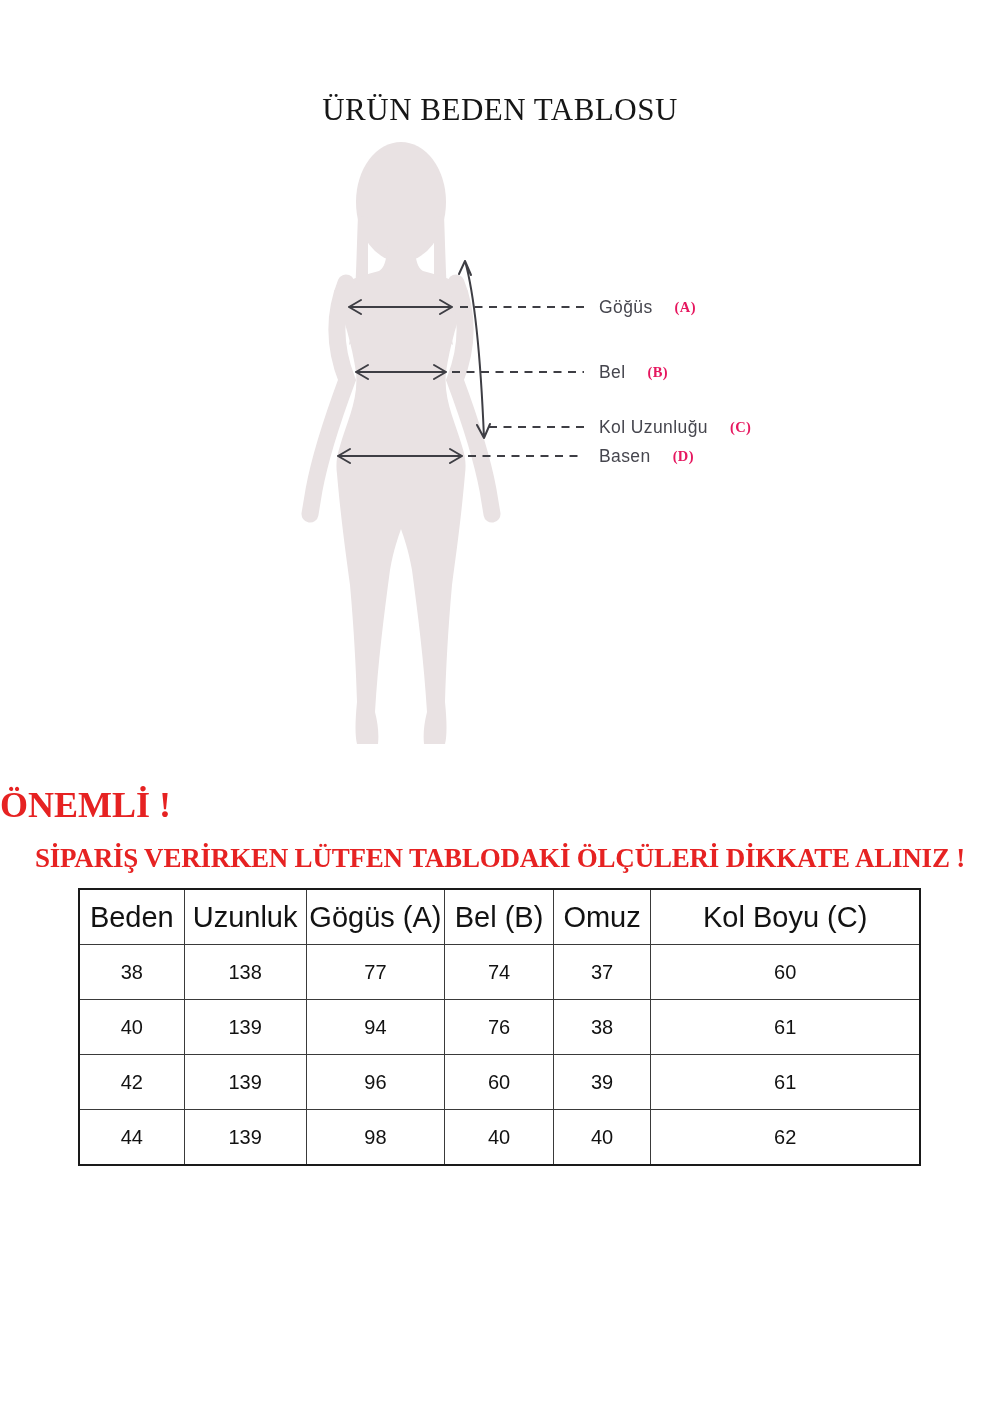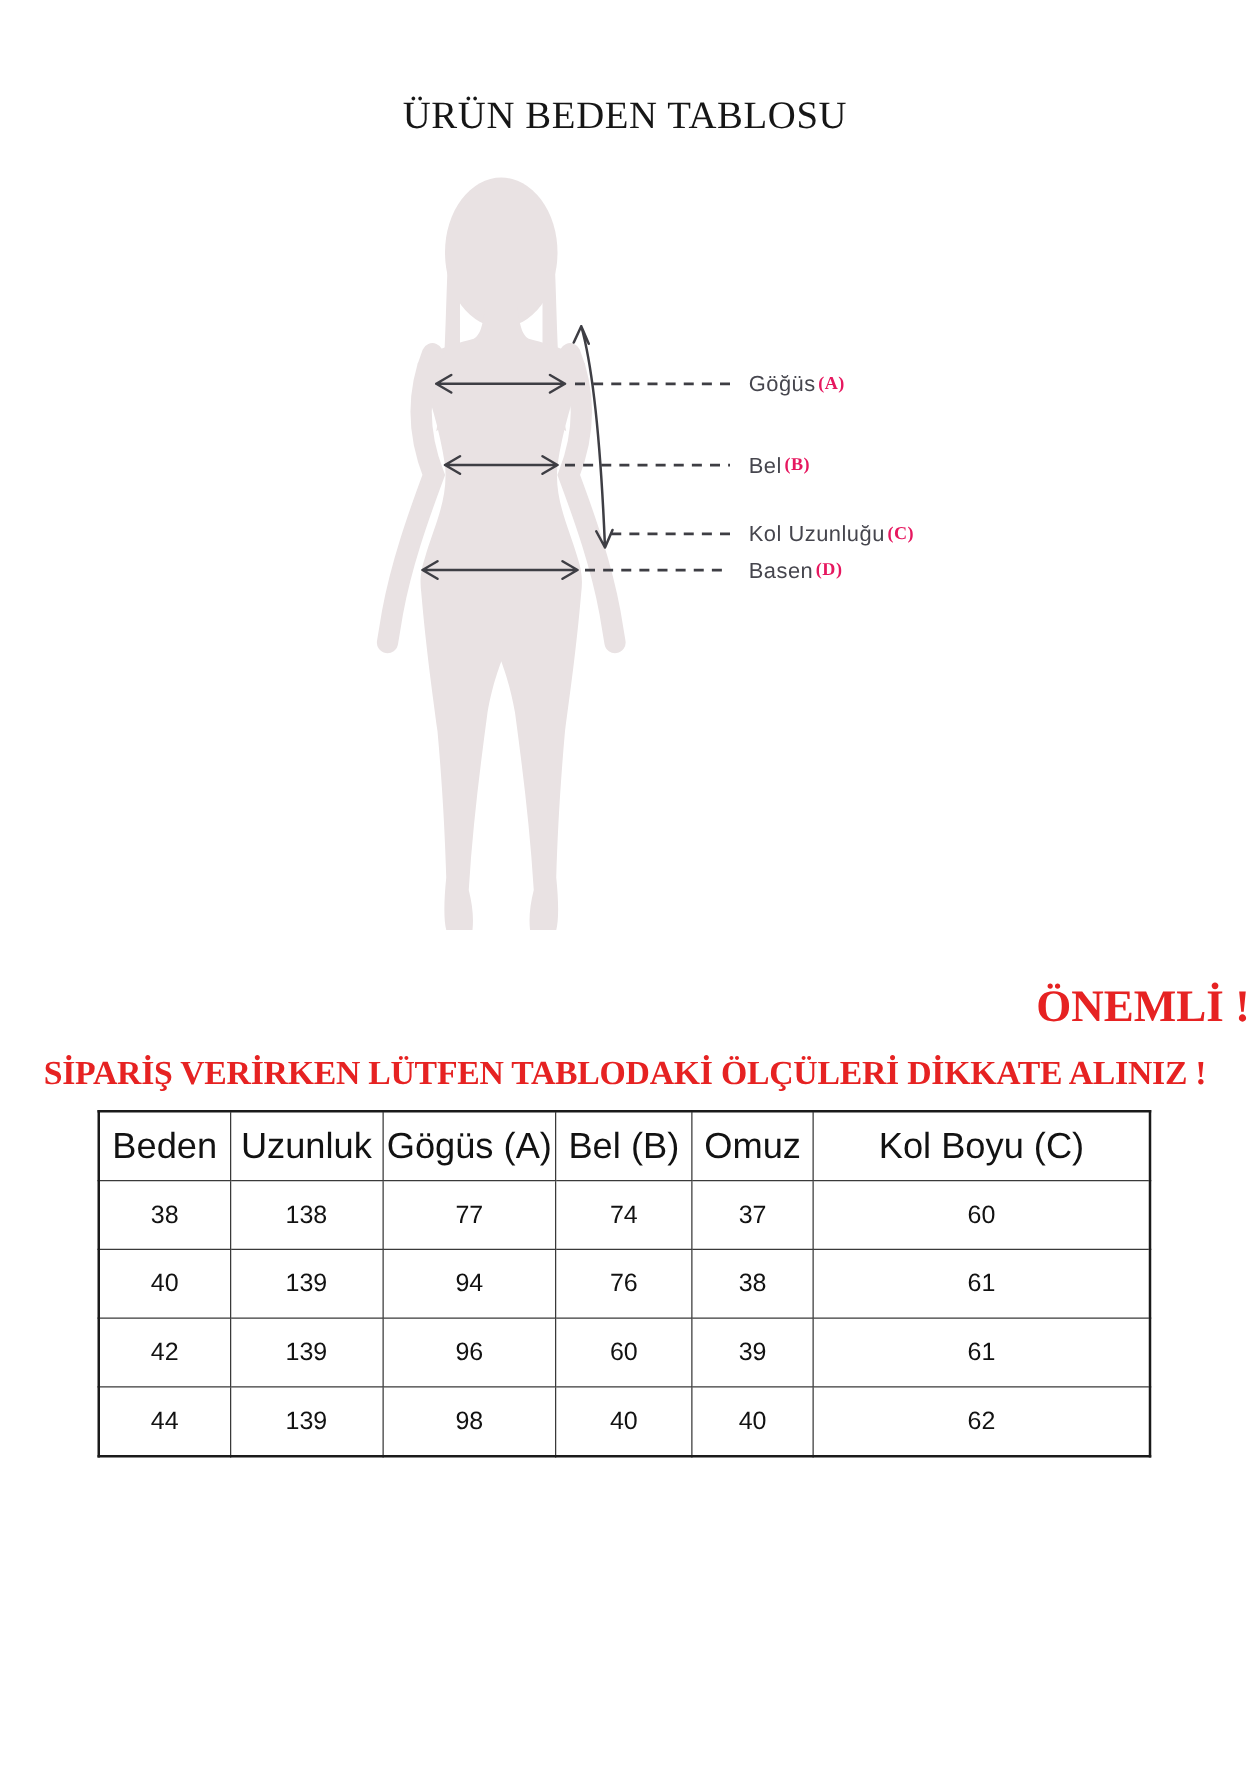--- a/index.html
+++ b/index.html
@@ -4,42 +4,42 @@
 <style>
   html,body{margin:0;padding:0;background:#ffffff;}
   .page{
     position:relative;
     width:1000px;height:1414px;
     background:#ffffff;
     overflow:hidden;
     font-family:"Liberation Sans", sans-serif;
   }
   .page-title{
-    position:absolute;left:0;top:74px;width:1000px;
+    position:absolute;left:0;top:92px;width:1000px;
     text-align:center;
     font-family:"Liberation Serif", serif;
     font-size:31px;font-weight:400;letter-spacing:0.5px;
     color:#161616;
   }
   .figure-svg{position:absolute;left:0;top:0;width:1000px;height:1414px;}
   .sil{fill:var(--silhouette);}
   .arm{stroke:var(--silhouette);stroke-width:17;stroke-linecap:round;fill:none;}
   .meas{stroke:var(--arrow);stroke-width:2;stroke-linecap:round;fill:none;}
   .dash{stroke:var(--arrow);stroke-width:2.2;fill:none;stroke-dasharray:8 6.5;}
   .meas-label{
     position:absolute;left:599px;height:22px;line-height:22px;
     font-size:17.5px;color:var(--label);letter-spacing:0.4px;
-    white-space:nowrap;display:flex;align-items:center;
+    white-space:nowrap;display:flex;align-items:center;gap:20px;
   }
   .meas-label .letter{
     font-family:"Liberation Serif", serif;
     font-weight:700;font-size:14.5px;color:var(--pink);margin-left:2px;
   }
   .warn-heading{
-    position:absolute;left:0;top:784px;width:1000px;text-align:right;
+    position:absolute;left:0;top:784px;width:1000px;text-align:left;
     font-family:"Liberation Serif", serif;font-weight:700;
     font-size:36px;color:var(--red);
   }
   .warn-message{
     position:absolute;left:0;top:843px;width:1000px;text-align:center;
     font-family:"Liberation Serif", serif;font-weight:700;
     font-size:27px;color:var(--red);letter-spacing:-0.2px;
   }
   .size-table{
     position:absolute;left:78px;top:888px;width:843px;

